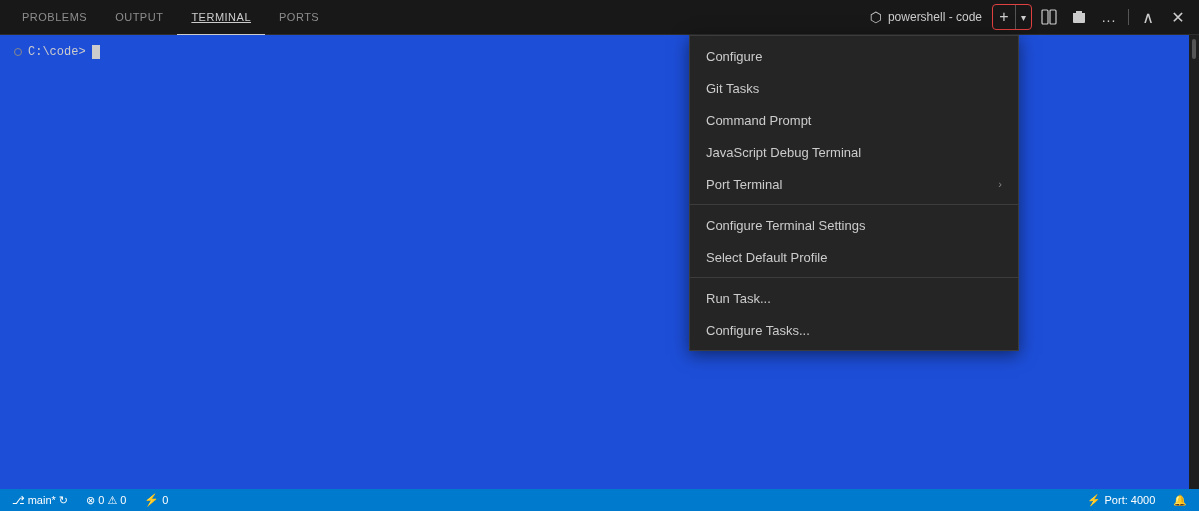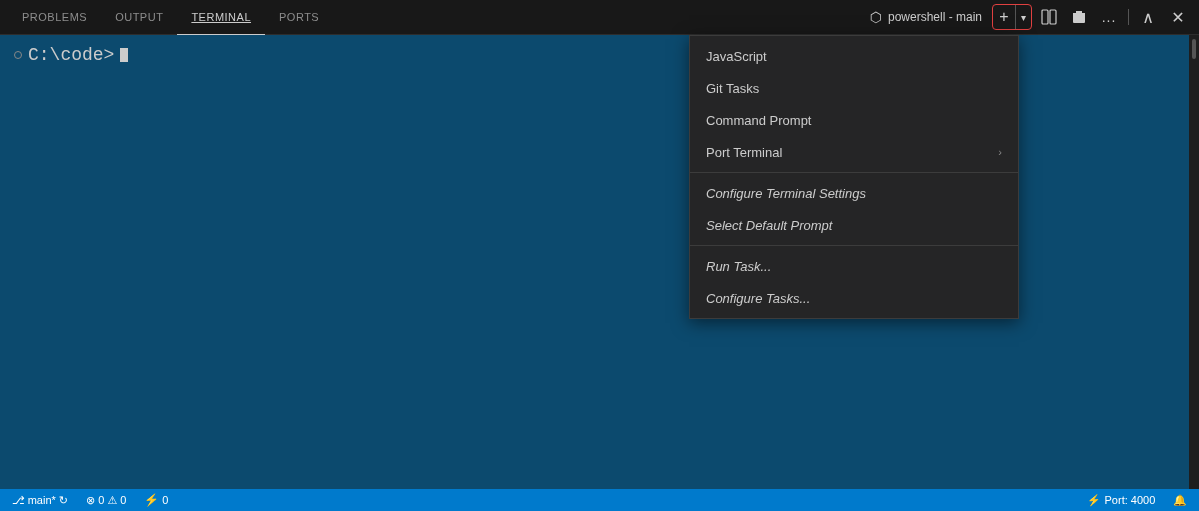--- a/index.html
+++ b/index.html
@@ -100,25 +100,25 @@
     }
     .divider-v {
       width: 1px;
       height: 16px;
       background: #555;
       margin: 0 2px;
     }
 
     
     .terminal-area {
-      background: #0c4a6e;
+      background: #1d4ed8;
       height: calc(511px - 35px - 22px);
       padding: 10px 14px;
       font-family: 'Consolas', 'Courier New', monospace;
-      font-size: 18px;
+      font-size: 12px;
       color: #cccccc;
     }
     .terminal-prompt {
       display: flex;
       align-items: center;
       gap: 6px;
     }
     .prompt-circle {
       width: 8px;
       height: 8px;
@@ -177,21 +177,20 @@
       border: 1px solid #3c3c3c;
       box-shadow: 0 4px 16px rgba(0,0,0,0.5);
       z-index: 100;
       min-width: 330px;
     }
     .menu-section {
       padding: 4px 0;
     }
     .menu-section + .menu-section {
       border-top: 1px solid #3c3c3c;
-      font-style: italic;
     }
     .menu-item {
       display: flex;
       align-items: center;
       justify-content: space-between;
       padding: 6px 16px;
       cursor: pointer;
       font-size: 13px;
       color: #cccccc;
       height: 32px;
@@ -235,21 +234,21 @@
     <div class="tab-item active">
       <span>TERMINAL</span>
     </div>
     <div class="tab-item">
       <span>PORTS</span>
     </div>
   </div>
   <div class="tab-bar-right">
     <div class="terminal-label">
       <span style="font-size:14px;">⬡</span>
-      <span>powershell - main</span>
+      <span>powershell - code</span>
     </div>
 
     <div class="plus-dropdown">
       <div class="plus-btn">
         <span>+</span>
       </div>
       <div class="caret-btn">
         <span>▾</span>
       </div>
     </div>
@@ -287,40 +286,43 @@
 </div>
 
 <div class="scrollbar-track">
   <div class="scrollbar-thumb"></div>
 </div>
 
 <div class="dropdown-menu">
 
   <div class="menu-section">
     <div class="menu-item">
-      <span class="menu-item-label">JavaScript</span>
+      <span class="menu-item-label">Configure</span>
     </div>
     <div class="menu-item">
       <span class="menu-item-label">Git Tasks</span>
     </div>
     <div class="menu-item">
       <span class="menu-item-label">Command Prompt</span>
+    </div>
+    <div class="menu-item">
+      <span class="menu-item-label">JavaScript Debug Terminal</span>
     </div>
     <div class="menu-item">
       <span class="menu-item-label">Port Terminal</span>
       <span class="menu-chevron">›</span>
     </div>
   </div>
 
   <div class="menu-section">
     <div class="menu-item">
       <span class="menu-item-label">Configure Terminal Settings</span>
     </div>
     <div class="menu-item">
-      <span class="menu-item-label">Select Default Prompt</span>
+      <span class="menu-item-label">Select Default Profile</span>
     </div>
   </div>
 
   <div class="menu-section">
     <div class="menu-item">
       <span class="menu-item-label">Run Task...</span>
     </div>
     <div class="menu-item">
       <span class="menu-item-label">Configure Tasks...</span>
     </div>

